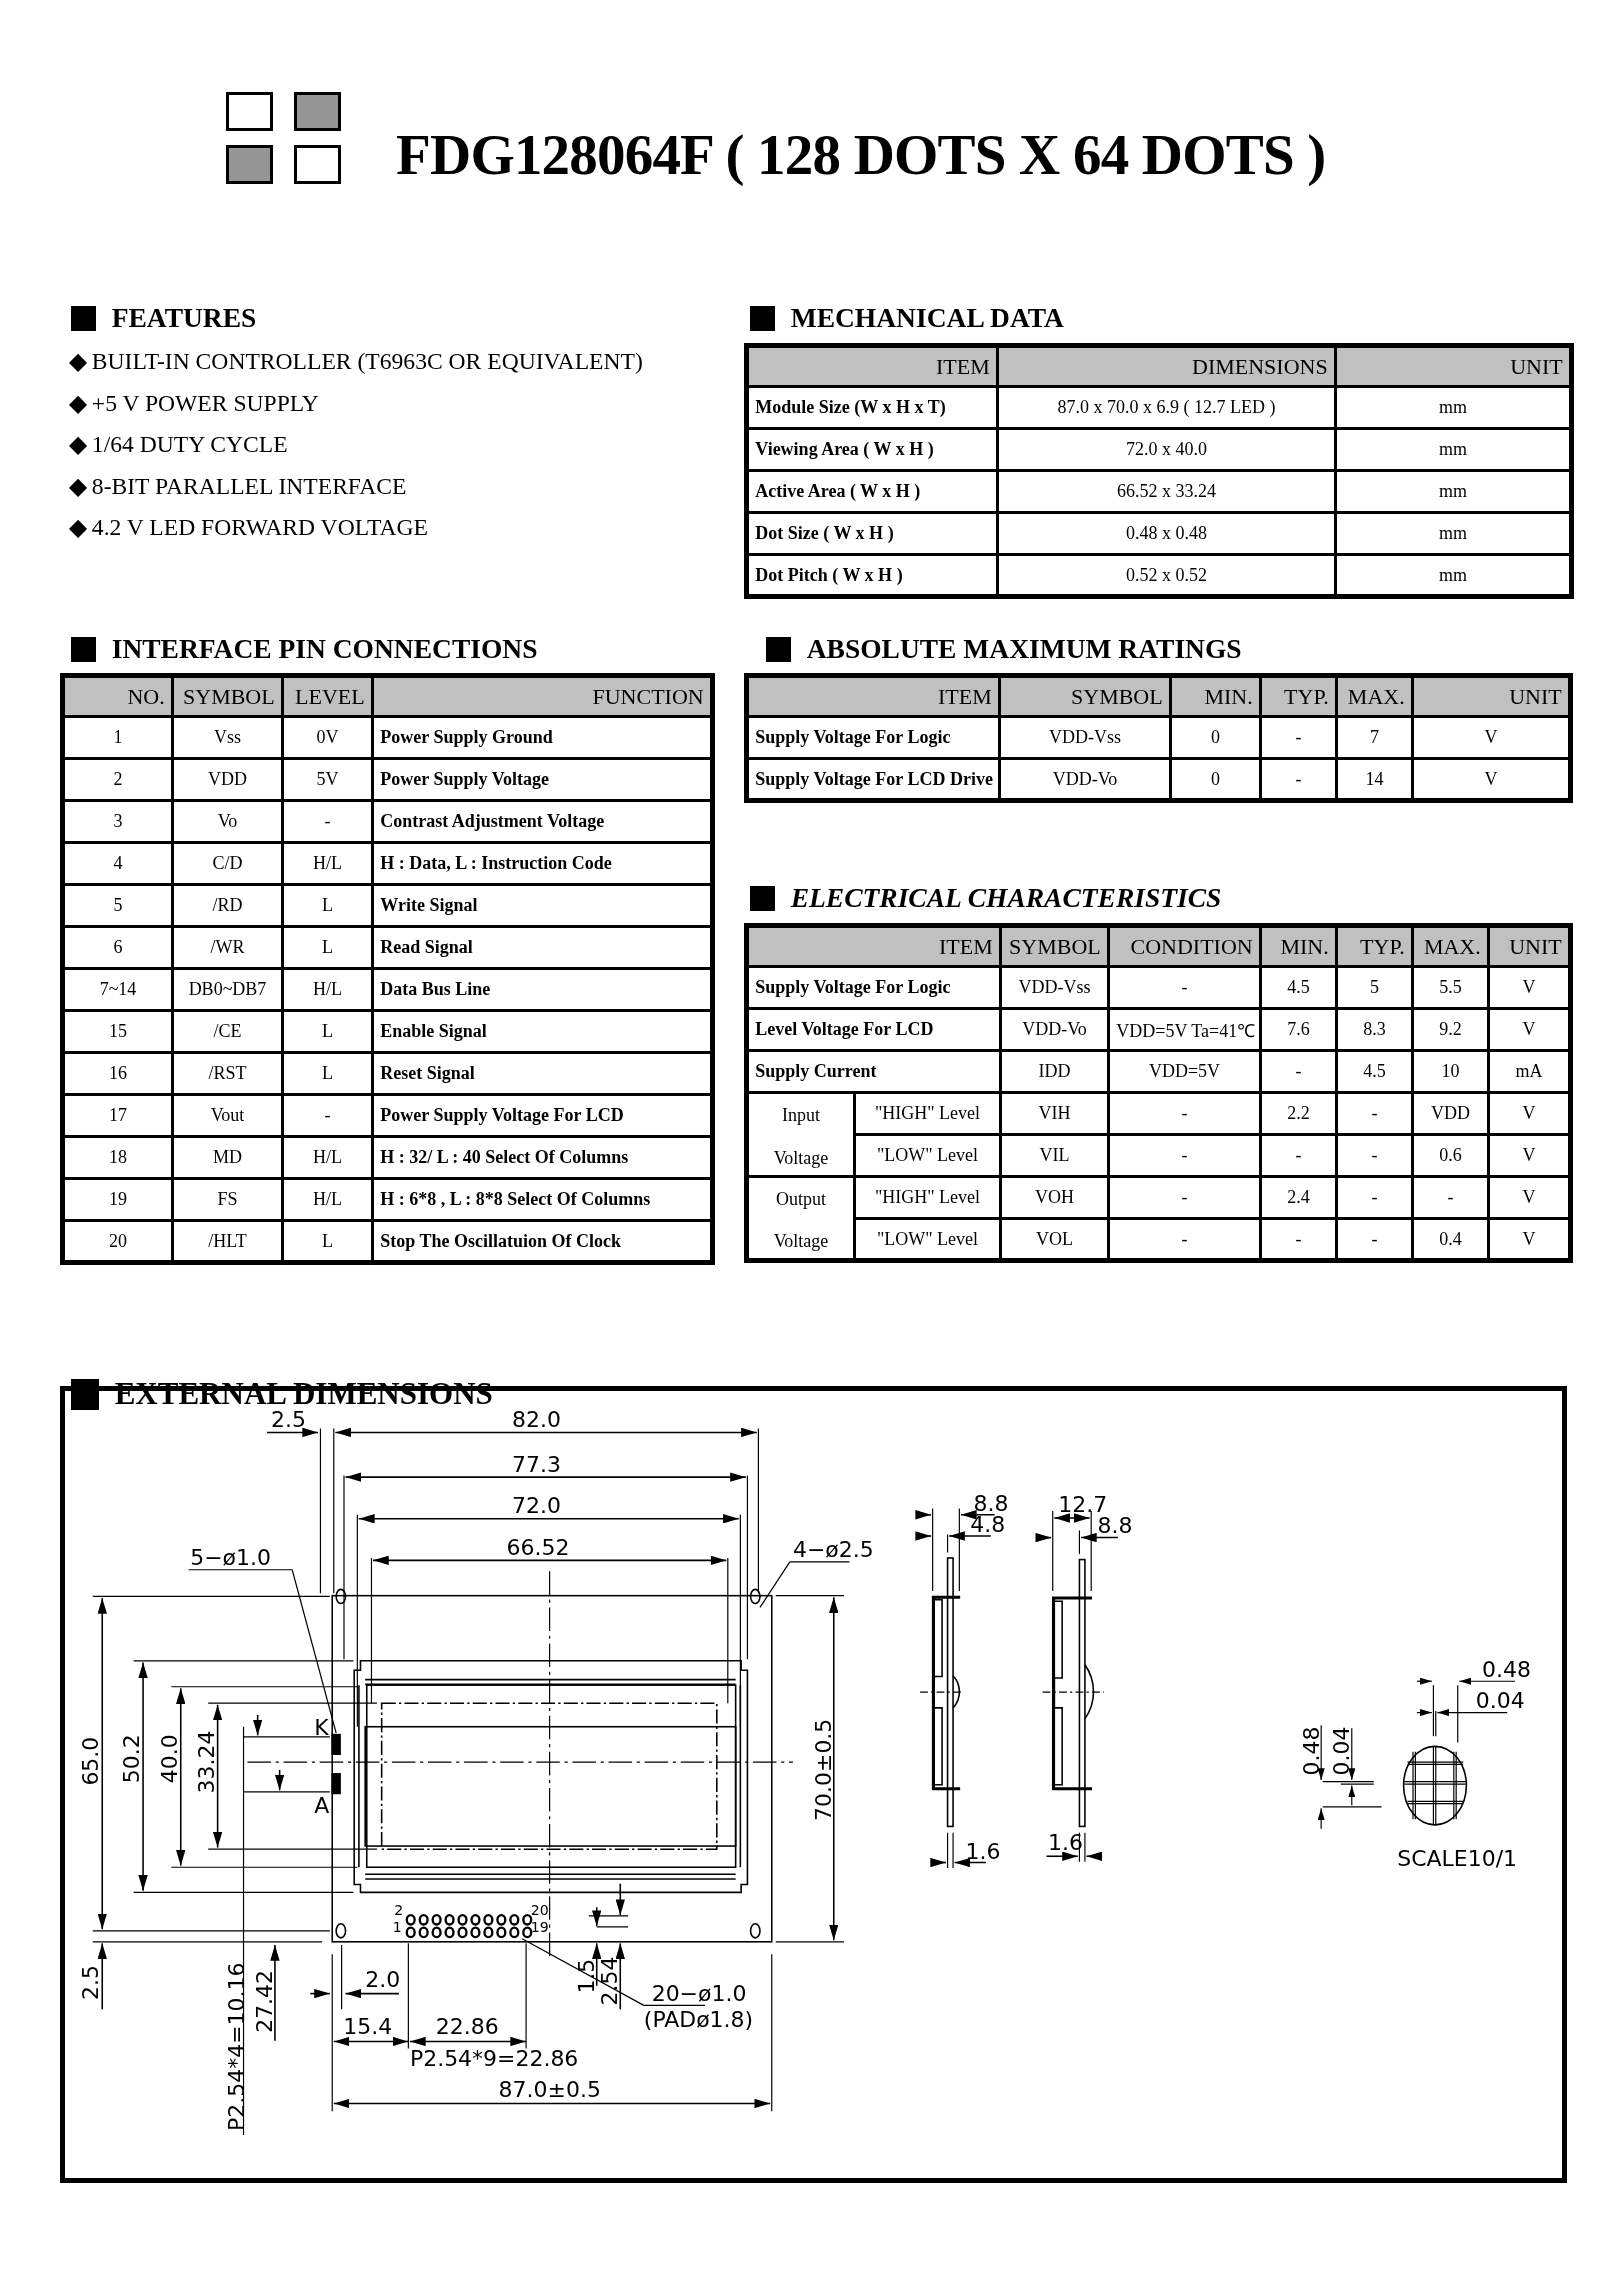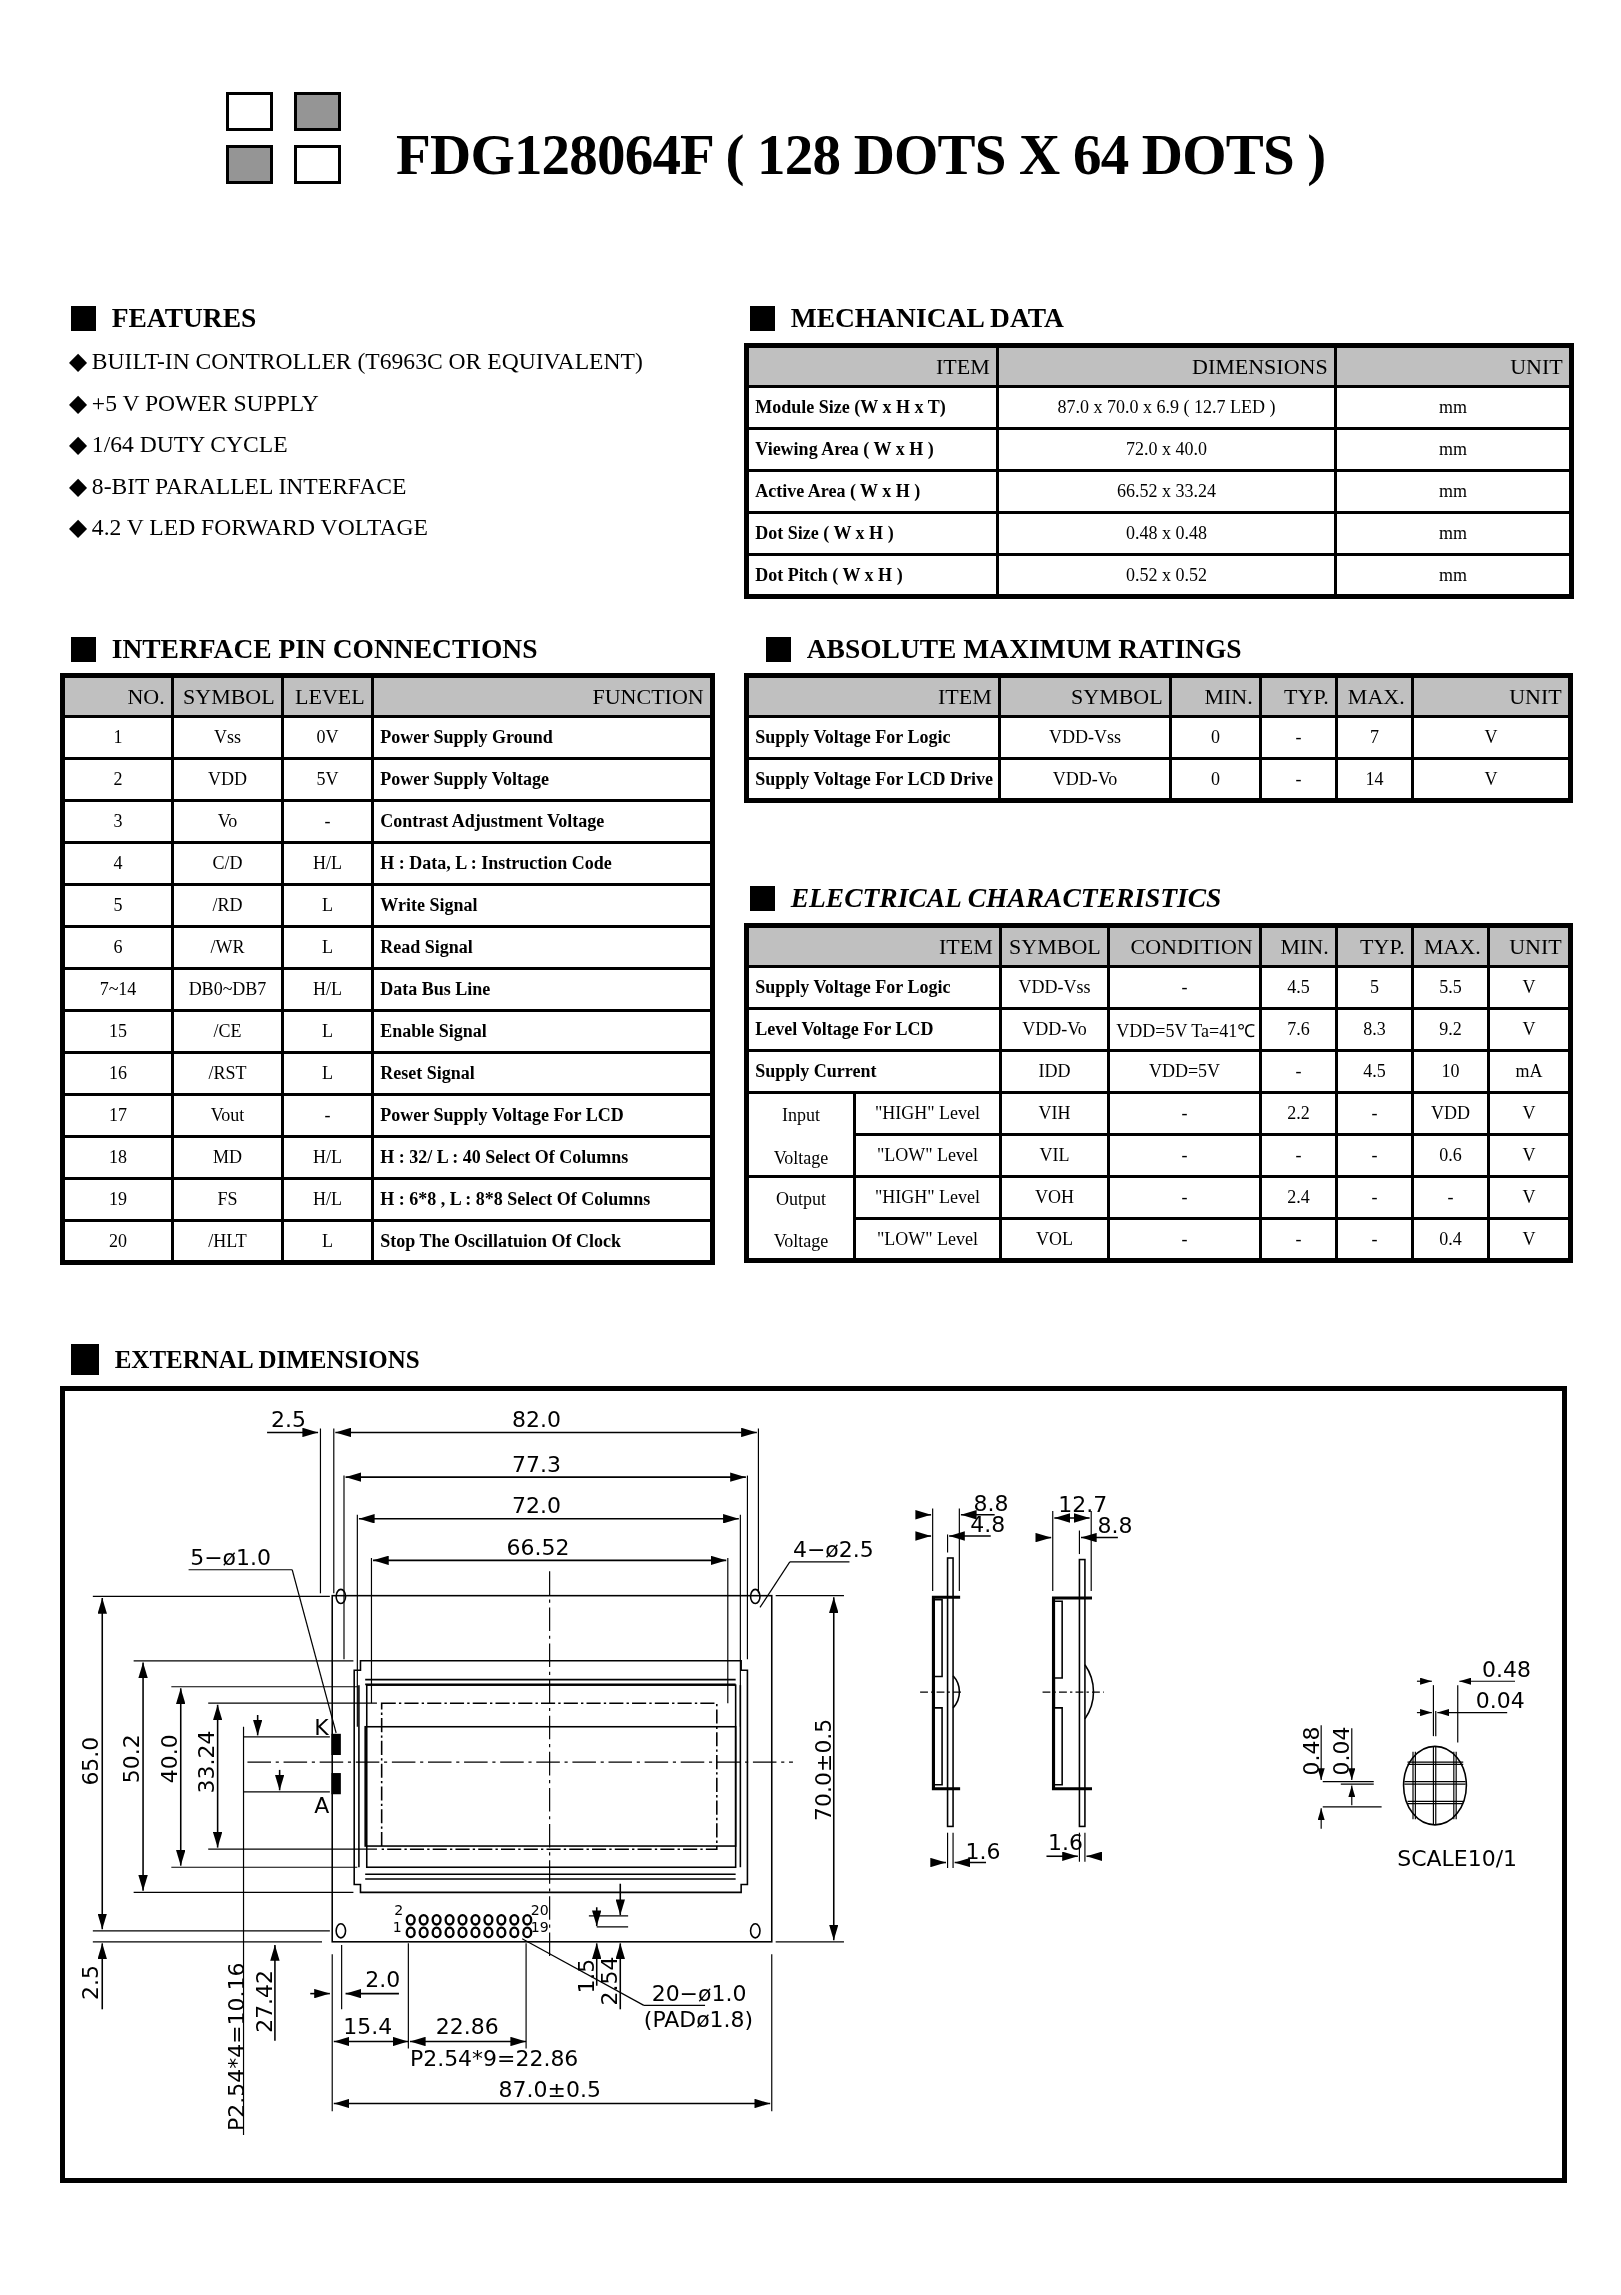--- a/index.html
+++ b/index.html
@@ -343,21 +343,21 @@
         <td>VOL</td>
         <td>-</td>
         <td>-</td>
         <td>-</td>
         <td>0.4</td>
         <td>V</td>
       </tr>
     </tbody>
 </table>
 
-<div class="sec-head" style="left:71px; top:1344px; font-size:25px;">
+<div class="sec-head" style="left:71px; top:1376px; font-size:31px;">
   <span class="blk" style="width:28px;height:31px;"></span>
   <span>EXTERNAL DIMENSIONS</span>
 </div>
 <div class="frame"></div>
 
 <svg class="abs" style="left:0; top:0;" width="1622" height="2295" viewBox="0 0 2066 2924">
   <defs>
     <marker id="arr" viewBox="0 0 10 6" refX="10" refY="3" markerWidth="10" markerHeight="6" orient="auto-start-reverse">
       <path d="M0,0 L10,3 L0,6 z" fill="#000"></path>
     </marker>

